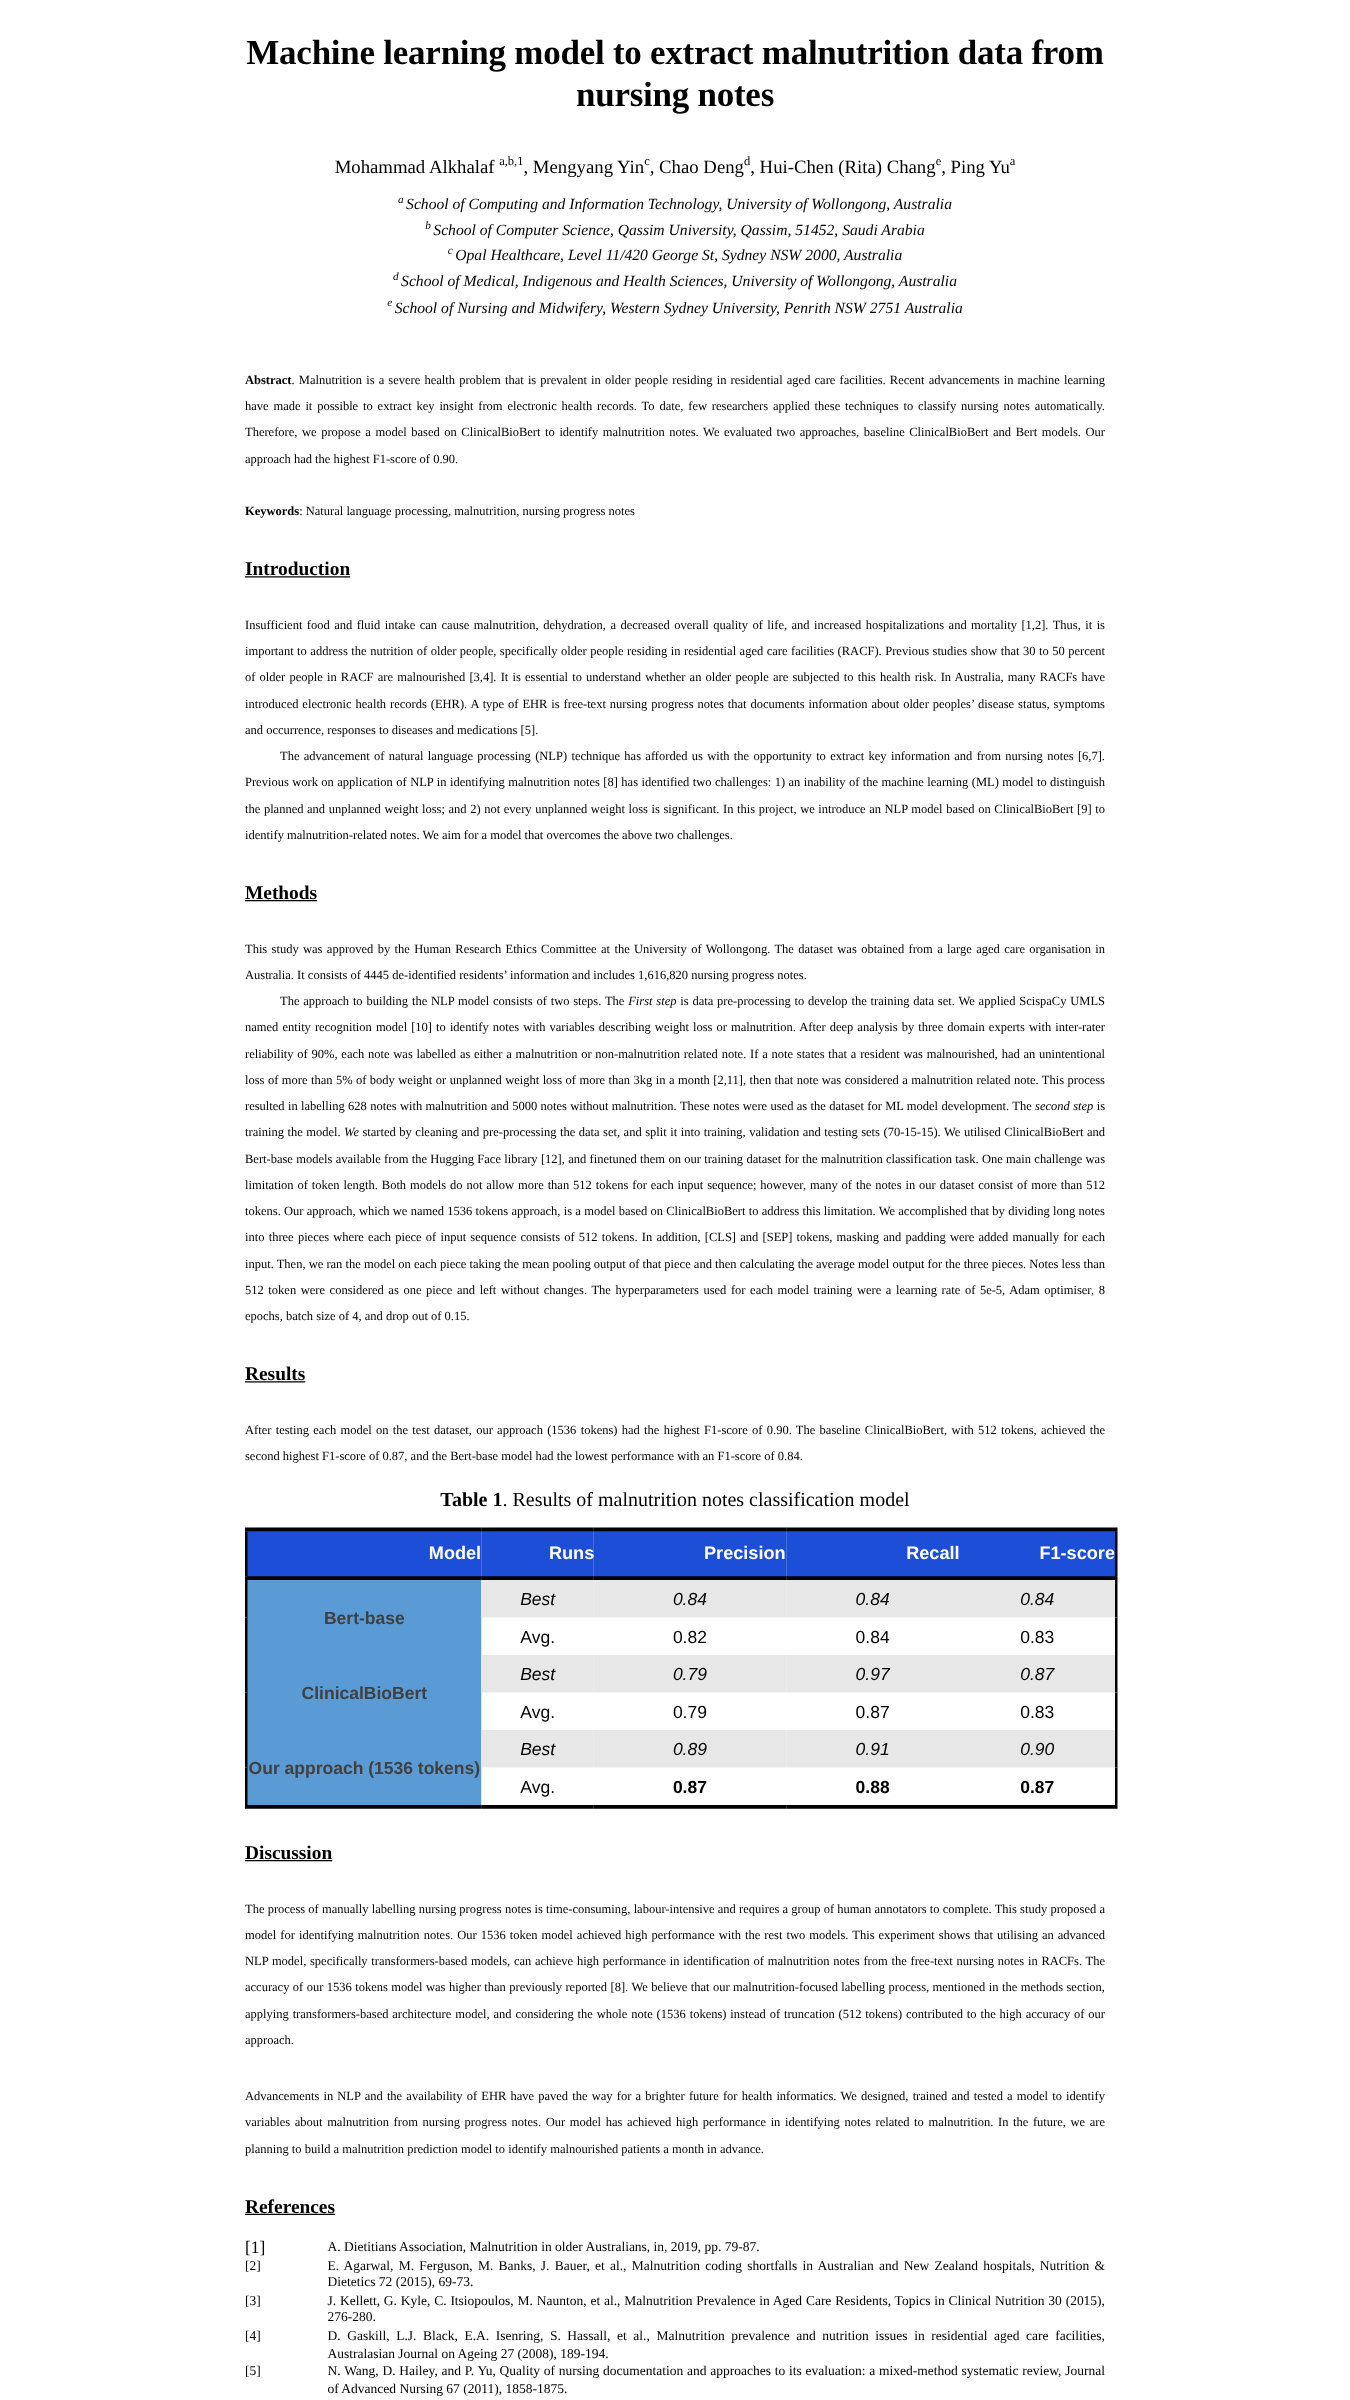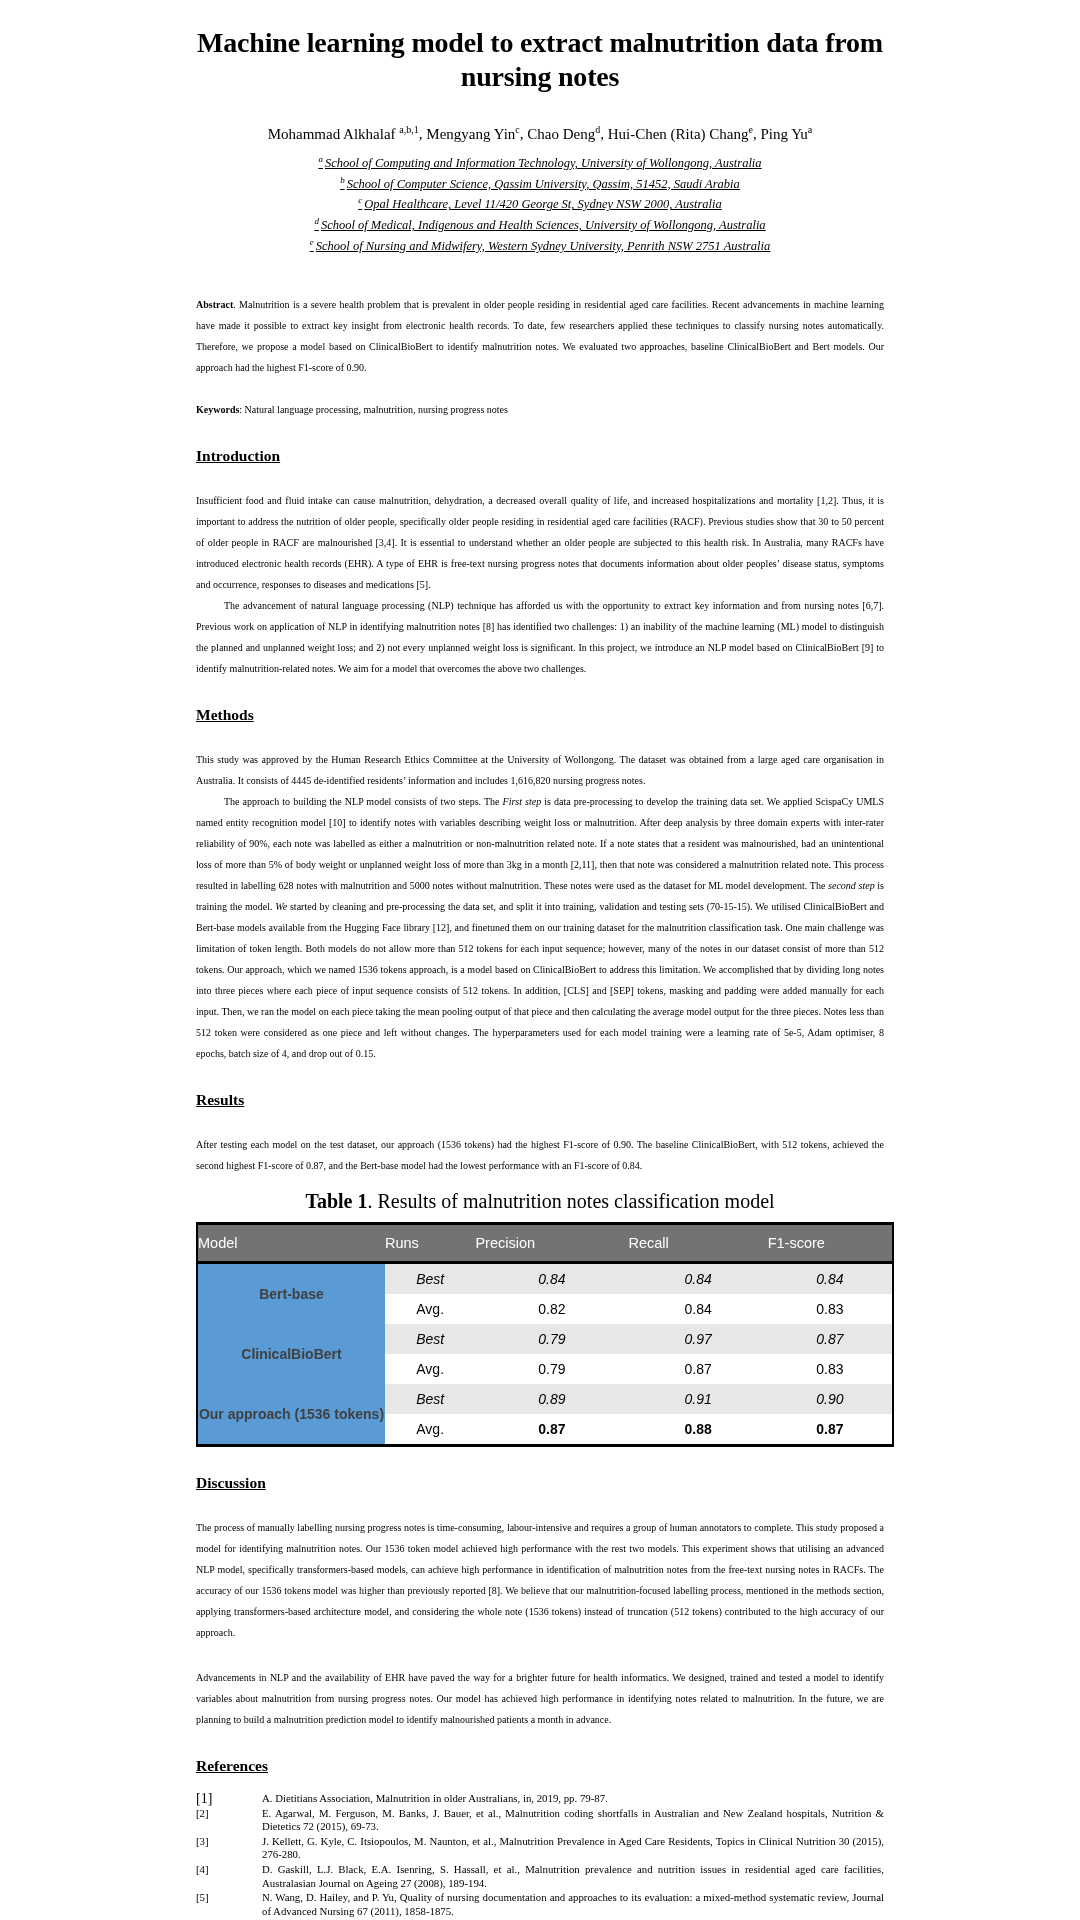--- a/index.html
+++ b/index.html
@@ -8,42 +8,42 @@
     background:#fff; overflow:hidden; box-sizing:border-box;
     padding:26px 106px 0 106px;
     font-family:"Liberation Serif", serif; color:#000;
   }
   h1.title {
     margin:0; text-align:center; font-size:28px; line-height:34px;
     font-weight:bold; letter-spacing:-0.2px;
   }
   .authors { margin-top:26px; text-align:center; font-size:15px; line-height:19px; }
   .authors sup { font-size:10px; }
-  .affils { margin-top:7px; text-align:center; font-style:italic; font-size:12.5px; line-height:16.5px;text-decoration:underline; }
+  .affils { margin-top:7px; text-align:center; font-style:italic; font-size:12.5px; line-height:16.5px; }
   .affils sup { font-size:9px; margin-right:2px; }
   p.para { margin:0; font-size:10px; line-height:21px; text-align:justify; }
   p.abstract { margin-top:40px; }
   p.keywords { margin-top:21px; text-align:left; }
   .lead { font-weight:bold; }
   h2.sec { margin:26px 0 0 0; font-size:15.5px; line-height:20px; font-weight:bold;text-decoration:underline; }
   p.first { margin-top:24px; }
   p.indent { text-indent:28px; }
 
   
   .table-block { margin-top:16px; }
-  .caption { text-align:center; font-size:20px; line-height:18px; margin-top:12px; }
+  .caption { text-align:center; font-size:16px; line-height:18px; margin-top:12px; }
   table.results {
     width:698px; margin:12px auto 0 auto; border-collapse:collapse; table-layout:fixed;
     font-family:"Liberation Sans", sans-serif;
     border-top:3px solid #000; border-bottom:3px solid #000;
     border-left:2px solid #000; border-right:2px solid #000;
   }
   table.results th {
-    background:#737373; color:#fff; font-weight:normal; font-size:14.5px;
-    height:36px; text-align:left; border-bottom:3px solid #000; padding:0;
+    background:#1d4ed8; color:#fff; font-weight:bold; font-size:14.5px;
+    height:36px; text-align:right; border-bottom:3px solid #000; padding:0;
   }
   table.results td { height:30px; font-size:14px; text-align:center; padding:0; }
   td.model {
     background:#5B9BD5; color:#404040; font-weight:bold; font-size:14.5px;
     text-align:left; padding-left:22px; line-height:19px;
   }
   tr.stripe td.val { background:#E8E7E7;font-style:italic; }
   td.bold { font-weight:bold; }
 
   

